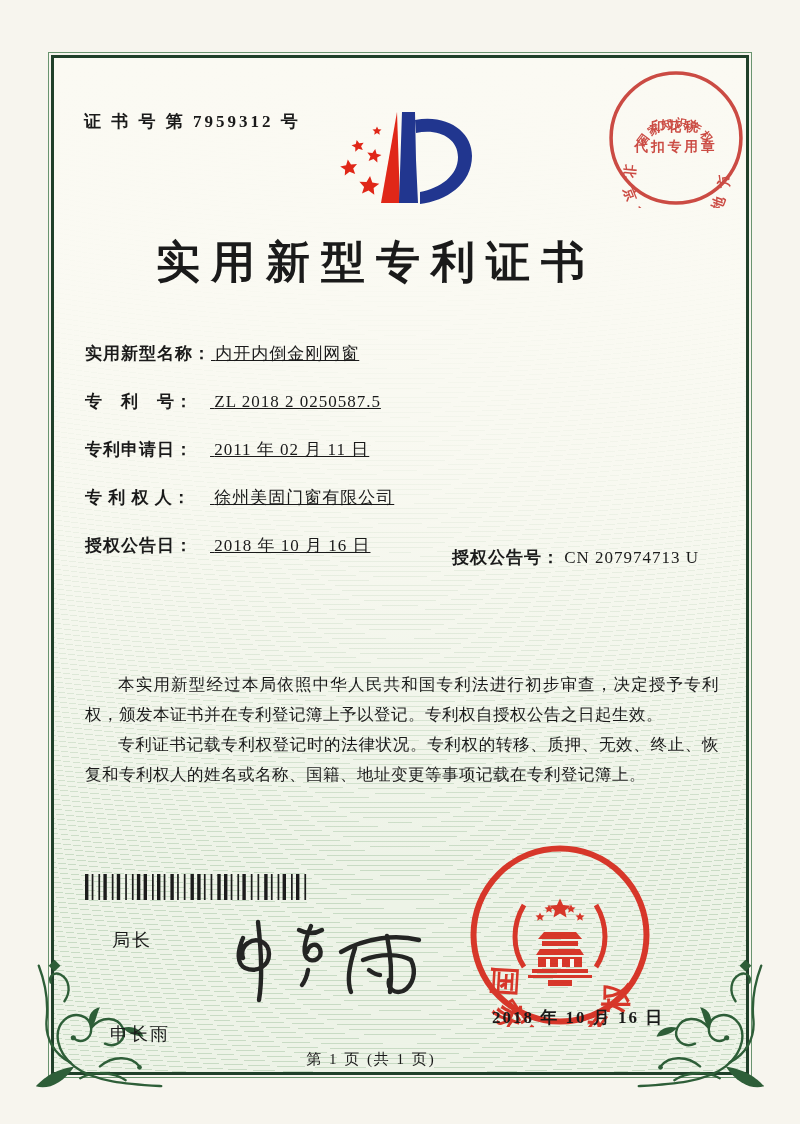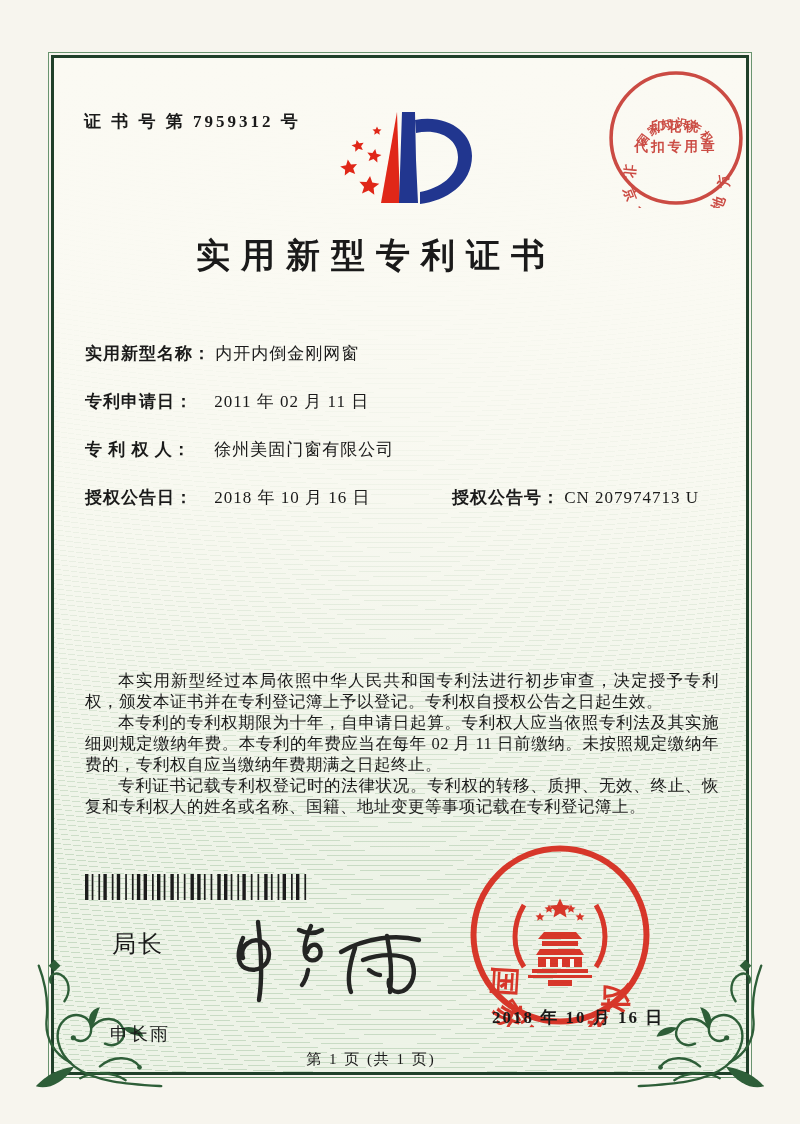--- a/index.html
+++ b/index.html
@@ -38,36 +38,36 @@
   .orn.left  { left:30px;  top:938px; }
   .orn.right { right:30px; top:938px; transform:scaleX(-1); }
   
   .cert-no {
     position:absolute; left:84px; top:110px;
     font-size:17px; letter-spacing:3px; font-weight:bold;
   }
   .logo { position:absolute; left:336px; top:100px; }
   .title {
     position:absolute; left:0; right:48px; top:233px; text-align:center;
-    font-size:34px; font-weight:bold; letter-spacing:11px;
+    font-size:44px; font-weight:bold; letter-spacing:11px;
   }
   .fields { position:absolute; left:85px; top:342px; width:632px; font-size:17px; }
-  .frow { height:48px; line-height:24px; position:relative; }
+  .frow { height:48px; line-height:24px; position:relative;text-decoration:underline; }
   .flabel { display:inline-block; min-width:125px; font-weight:bold; letter-spacing:1px; vertical-align:top; }
   .fvalue { letter-spacing:1px; }
-  .grant-no { position:absolute; left:367px; top:0; white-space:nowrap; }
+  .grant-no { position:absolute; left:367px; top:12px; white-space:nowrap; }
   .body-text {
     position:absolute; left:85px; top:670px; width:634px;
-    font-size:16.5px; line-height:21px; text-align:justify; letter-spacing:.5px;
+    font-size:16.5px; line-height:30px; text-align:justify; letter-spacing:.5px;
   }
   .body-text p { text-indent:2em; }
   
   .barcode { position:absolute; left:85px; top:874px; }
   
-  .signer-title { position:absolute; left:112px; top:928px; font-size:24px; letter-spacing:2px; }
+  .signer-title { position:absolute; left:112px; top:928px; font-size:18px; letter-spacing:2px; }
   .signer-name  { position:absolute; left:110px; top:974px; font-size:18px; letter-spacing:2px;margin-top:48px; }
   .signature { position:absolute; left:215px; top:896px; }
   
   .seal { position:absolute; left:468px; top:843px; width:184px; height:184px; opacity:.93; }
   .seal svg { position:absolute; inset:0; }
   .seal-arc { font-family:"Liberation Serif","DejaVu Serif",serif; font-size:30px; font-weight:bold;
               letter-spacing:12px; fill:#d6291c; }
   .seal-date { position:absolute; left:492px; top:1006px; font-size:17px; letter-spacing:2px; font-weight:bold; }
   
   .stamp { position:absolute; left:606px; top:68px; width:140px; height:140px; opacity:.88; }
@@ -146,40 +146,43 @@
 </svg>
 
 <div class="title">实用新型专利证书</div>
 
 <div class="fields">
   <div class="frow">
     <span class="flabel">实用新型名称：</span>
     <span class="fvalue">内开内倒金刚网窗</span>
   </div>
   <div class="frow">
+    <span class="flabel">专　利　号：</span>
+    <span class="fvalue">ZL 2018 2 0250587.5</span>
+  </div>
+  <div class="frow">
     <span class="flabel">专利申请日：</span>
     <span class="fvalue">2011 年 02 月 11 日</span>
   </div>
   <div class="frow">
     <span class="flabel">专 利 权 人：</span>
     <span class="fvalue">徐州美固门窗有限公司</span>
   </div>
   <div class="frow">
     <span class="flabel">授权公告日：</span>
     <span class="fvalue">2018 年 10 月 16 日</span>
     <span class="grant-no">
       <span class="flabel" style="min-width:0">授权公告号：</span>
       <span class="fvalue">CN 207974713 U</span>
     </span>
   </div>
 </div>
 
 <div class="body-text">
   <p>本实用新型经过本局依照中华人民共和国专利法进行初步审查，决定授予专利权，颁发本证书并在专利登记簿上予以登记。专利权自授权公告之日起生效。</p>
-  <p>本专利的专利权期限为十年，自申请日起算。专利权人应当依照专利法及其实施细则规定缴纳年费。本专利的年费应当在每年 02 月 11 日前缴纳。未按照规定缴纳年费的，专利权自应当缴纳年费期满之日起终止。</p>
   <p>专利证书记载专利权登记时的法律状况。专利权的转移、质押、无效、终止、恢复和专利权人的姓名或名称、国籍、地址变更等事项记载在专利登记簿上。</p>
 </div>
 
 <svg class="barcode" id="barcode" width="224" height="26">
     <rect x="0" y="0" width="3.4" height="26" fill="#1c1c1c"></rect>
     <rect x="6.7" y="0" width="1.7" height="26" fill="#1c1c1c"></rect>
     <rect x="13.399999999999999" y="0" width="1.7" height="26" fill="#1c1c1c"></rect>
     <rect x="18.4" y="0" width="3.4" height="26" fill="#1c1c1c"></rect>
     <rect x="26.799999999999997" y="0" width="1.7" height="26" fill="#1c1c1c"></rect>
     <rect x="31.799999999999997" y="0" width="3.4" height="26" fill="#1c1c1c"></rect>

